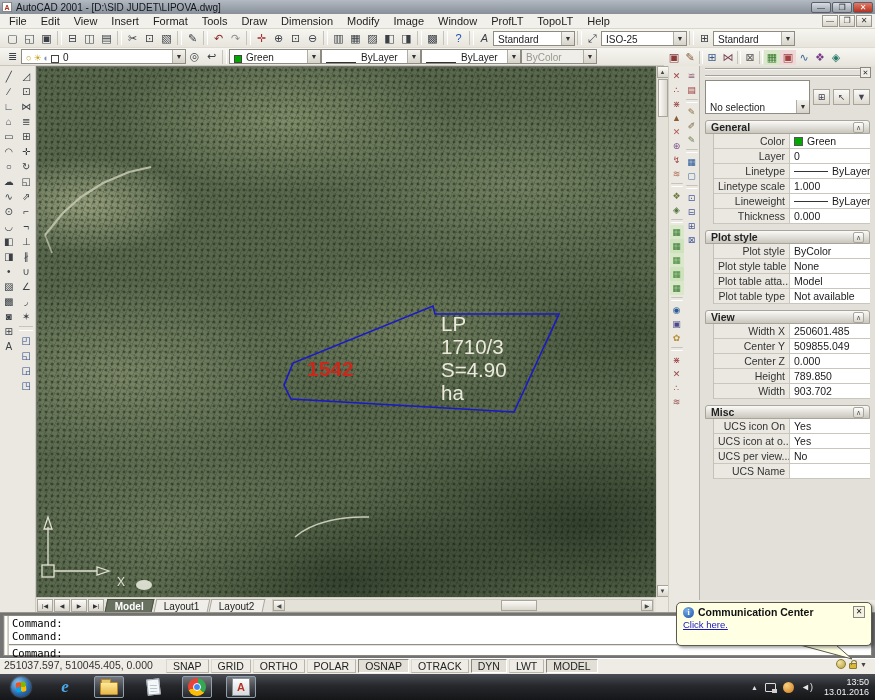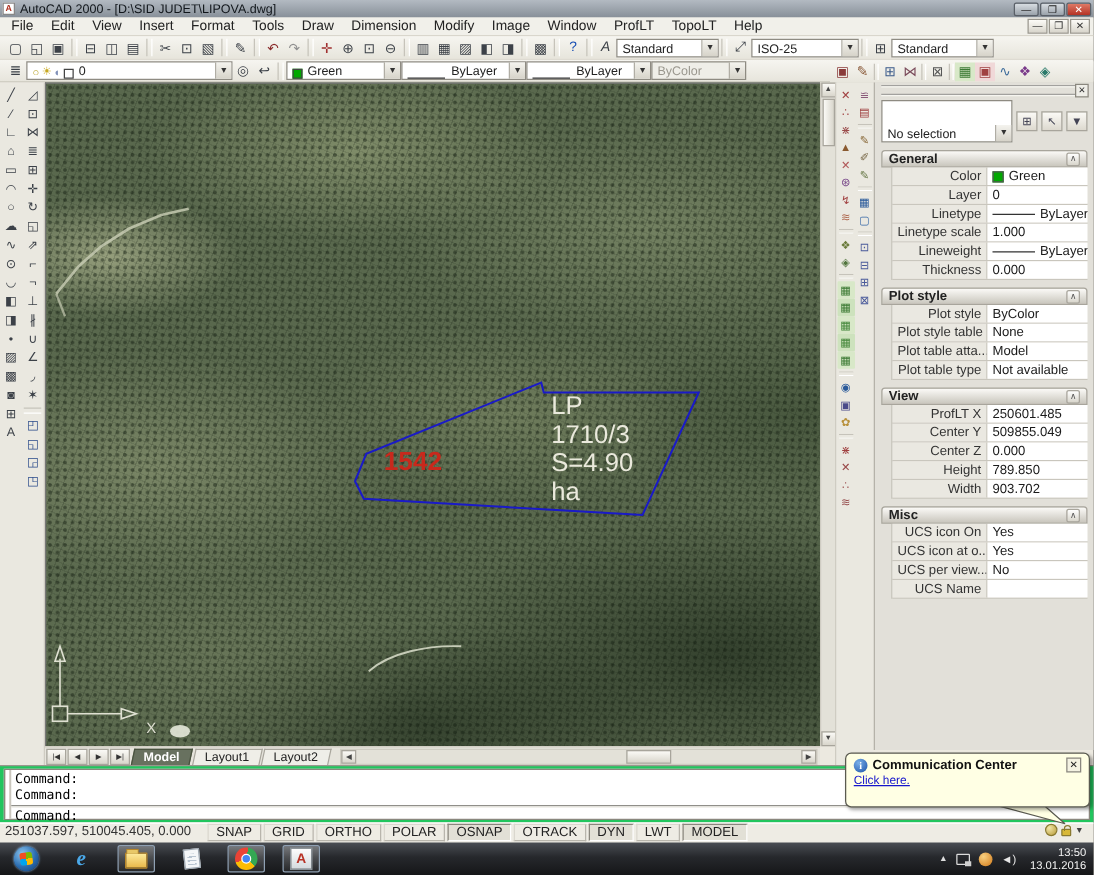--- a/index.html
+++ b/index.html
@@ -129,21 +129,21 @@
     border-bottom:none;background:#efeee8;color:#222;transform:skewX(-12deg);margin-left:2px;}
   .tab span{display:inline-block;transform:skewX(12deg);}
   .tab.on{background:#68715f;color:#fff;font-weight:bold;border-color:#49523f;}
   .hscroll{flex:1;display:flex;align-items:center;height:13px;margin:0 2px 0 8px;background:#e3e1d8;
     border:1px solid #cfccc2;position:relative;}
   .hthumb{position:absolute;left:60%;width:36px;height:11px;background:linear-gradient(#fbfaf6,#d9d6cc);border:1px solid #a8a59c;}
   .hscroll .sbtn{height:11px;}
   .hscroll .sbtn.right{margin-left:auto;}
 
   
-  .cmdarea{position:absolute;left:0;top:612px;width:875px;height:46px;background:#22c55e;
+  .cmdarea{position:absolute;left:0;top:612px;width:875px;height:46px;background:#737373;
     border-top:1px solid #9a978e;padding:2px 3px;}
   .cmdbox{height:100%;border:1px solid #8a877e;background:#fff;display:flex;}
   .cmdgrip{width:5px;border-right:1px solid #c9c6bd;background:repeating-linear-gradient(90deg,#d9d6cc 0 1px,#fff 1px 3px);}
   .cmdcol{flex:1;display:flex;flex-direction:column;font-family:"DejaVu Sans Mono","Liberation Mono",monospace;font-size:10.5px;}
   .cmdhist{flex:1;padding:1px 3px;border-bottom:2px groove #e4e2da;line-height:13px;color:#000;}
   .cmdin{height:15px;padding:0 3px;line-height:15px;color:#000;}
 
   
   .statusbar{position:absolute;left:0;top:658px;width:875px;height:16px;background:#eeece4;
     border-top:1px solid #fff;display:flex;align-items:flex-start;padding:0 4px;}
@@ -202,21 +202,21 @@
   .tray-spk{color:#e6e6e6;font-size:9px;}
   .tb-clock{color:#f2f2f2;font-size:9px;text-align:right;line-height:10px;margin-left:4px;}
 </style>
 </head>
 <body>
 
 <div class="screen">
 
   <div class="titlebar">
     <span class="app-ico">A</span>
-    <span>AutoCAD 2000 - [D:\SID JUDET\LIPOVA.dwg]</span>
+    <span>AutoCAD 2001 - [D:\SID JUDET\LIPOVA.dwg]</span>
     <span class="win-btns">
       <span class="wbtn">—</span>
       <span class="wbtn">❐</span>
       <span class="wbtn close">✕</span>
     </span>
   </div>
 
   <div class="menubar hrow">
     <span class="menu-item">File</span>
       <span class="menu-item">Edit</span>
@@ -572,21 +572,21 @@
             </div>
           </div>
         </div>
         <div class="psec">
           <div class="psec-h">
             <span class="psec-t">View</span>
             <span class="psec-c">∧</span>
           </div>
           <div class="psec-b">
             <div class="prow">
-              <div class="plbl">ProfLT X</div>
+              <div class="plbl">Width X</div>
               <div class="pval">
                 <span>250601.485</span>
               </div>
             </div>
             <div class="prow">
               <div class="plbl">Center Y</div>
               <div class="pval">
                 <span>509855.049</span>
               </div>
             </div>

